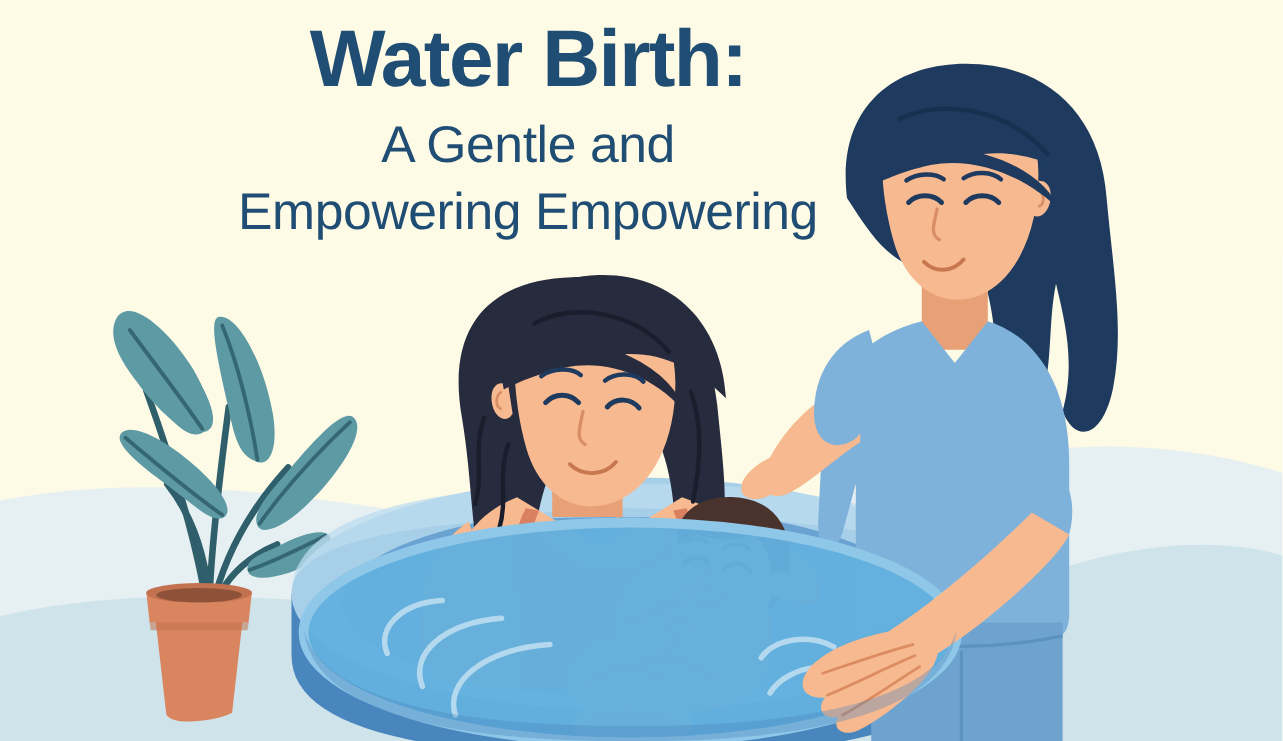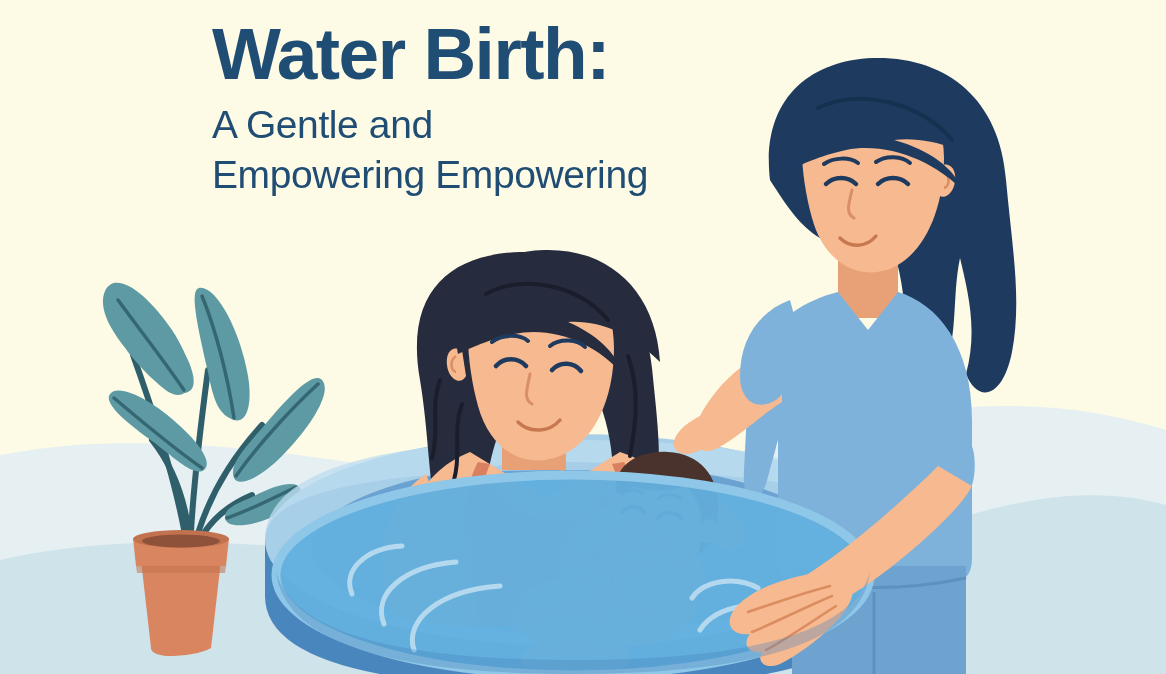--- a/index.html
+++ b/index.html
@@ -17,41 +17,42 @@
   }
   #art {
     position: absolute;
     inset: 0;
     width: 1166px;
     height: 674px;
     display: block;
   }
   .headings {
     position: absolute;
-    left: 212px;
+    left: 180px;
     top: 18px;
     width: 600px;
     z-index: 5;
     pointer-events: none;
+    text-align: center;
   }
   .title {
     margin: 0;
     font-family: "Liberation Sans", sans-serif;
     font-weight: 700;
     font-size: 73px;
     line-height: 0.98;
     letter-spacing: -1.5px;
     color: #1f4d74;
     white-space: nowrap;
   }
   .subtitle {
     margin: 10px 0 0 0;
     font-family: "Liberation Sans", sans-serif;
     font-weight: 400;
-    font-size: 39px;
+    font-size: 47px;
     line-height: 1.30;
     letter-spacing: -0.4px;
     color: #1f4d74;
   }
   .sub-line { display: block; white-space: nowrap; }
 </style>
 </head>
 <body>
 
 <div id="poster">

